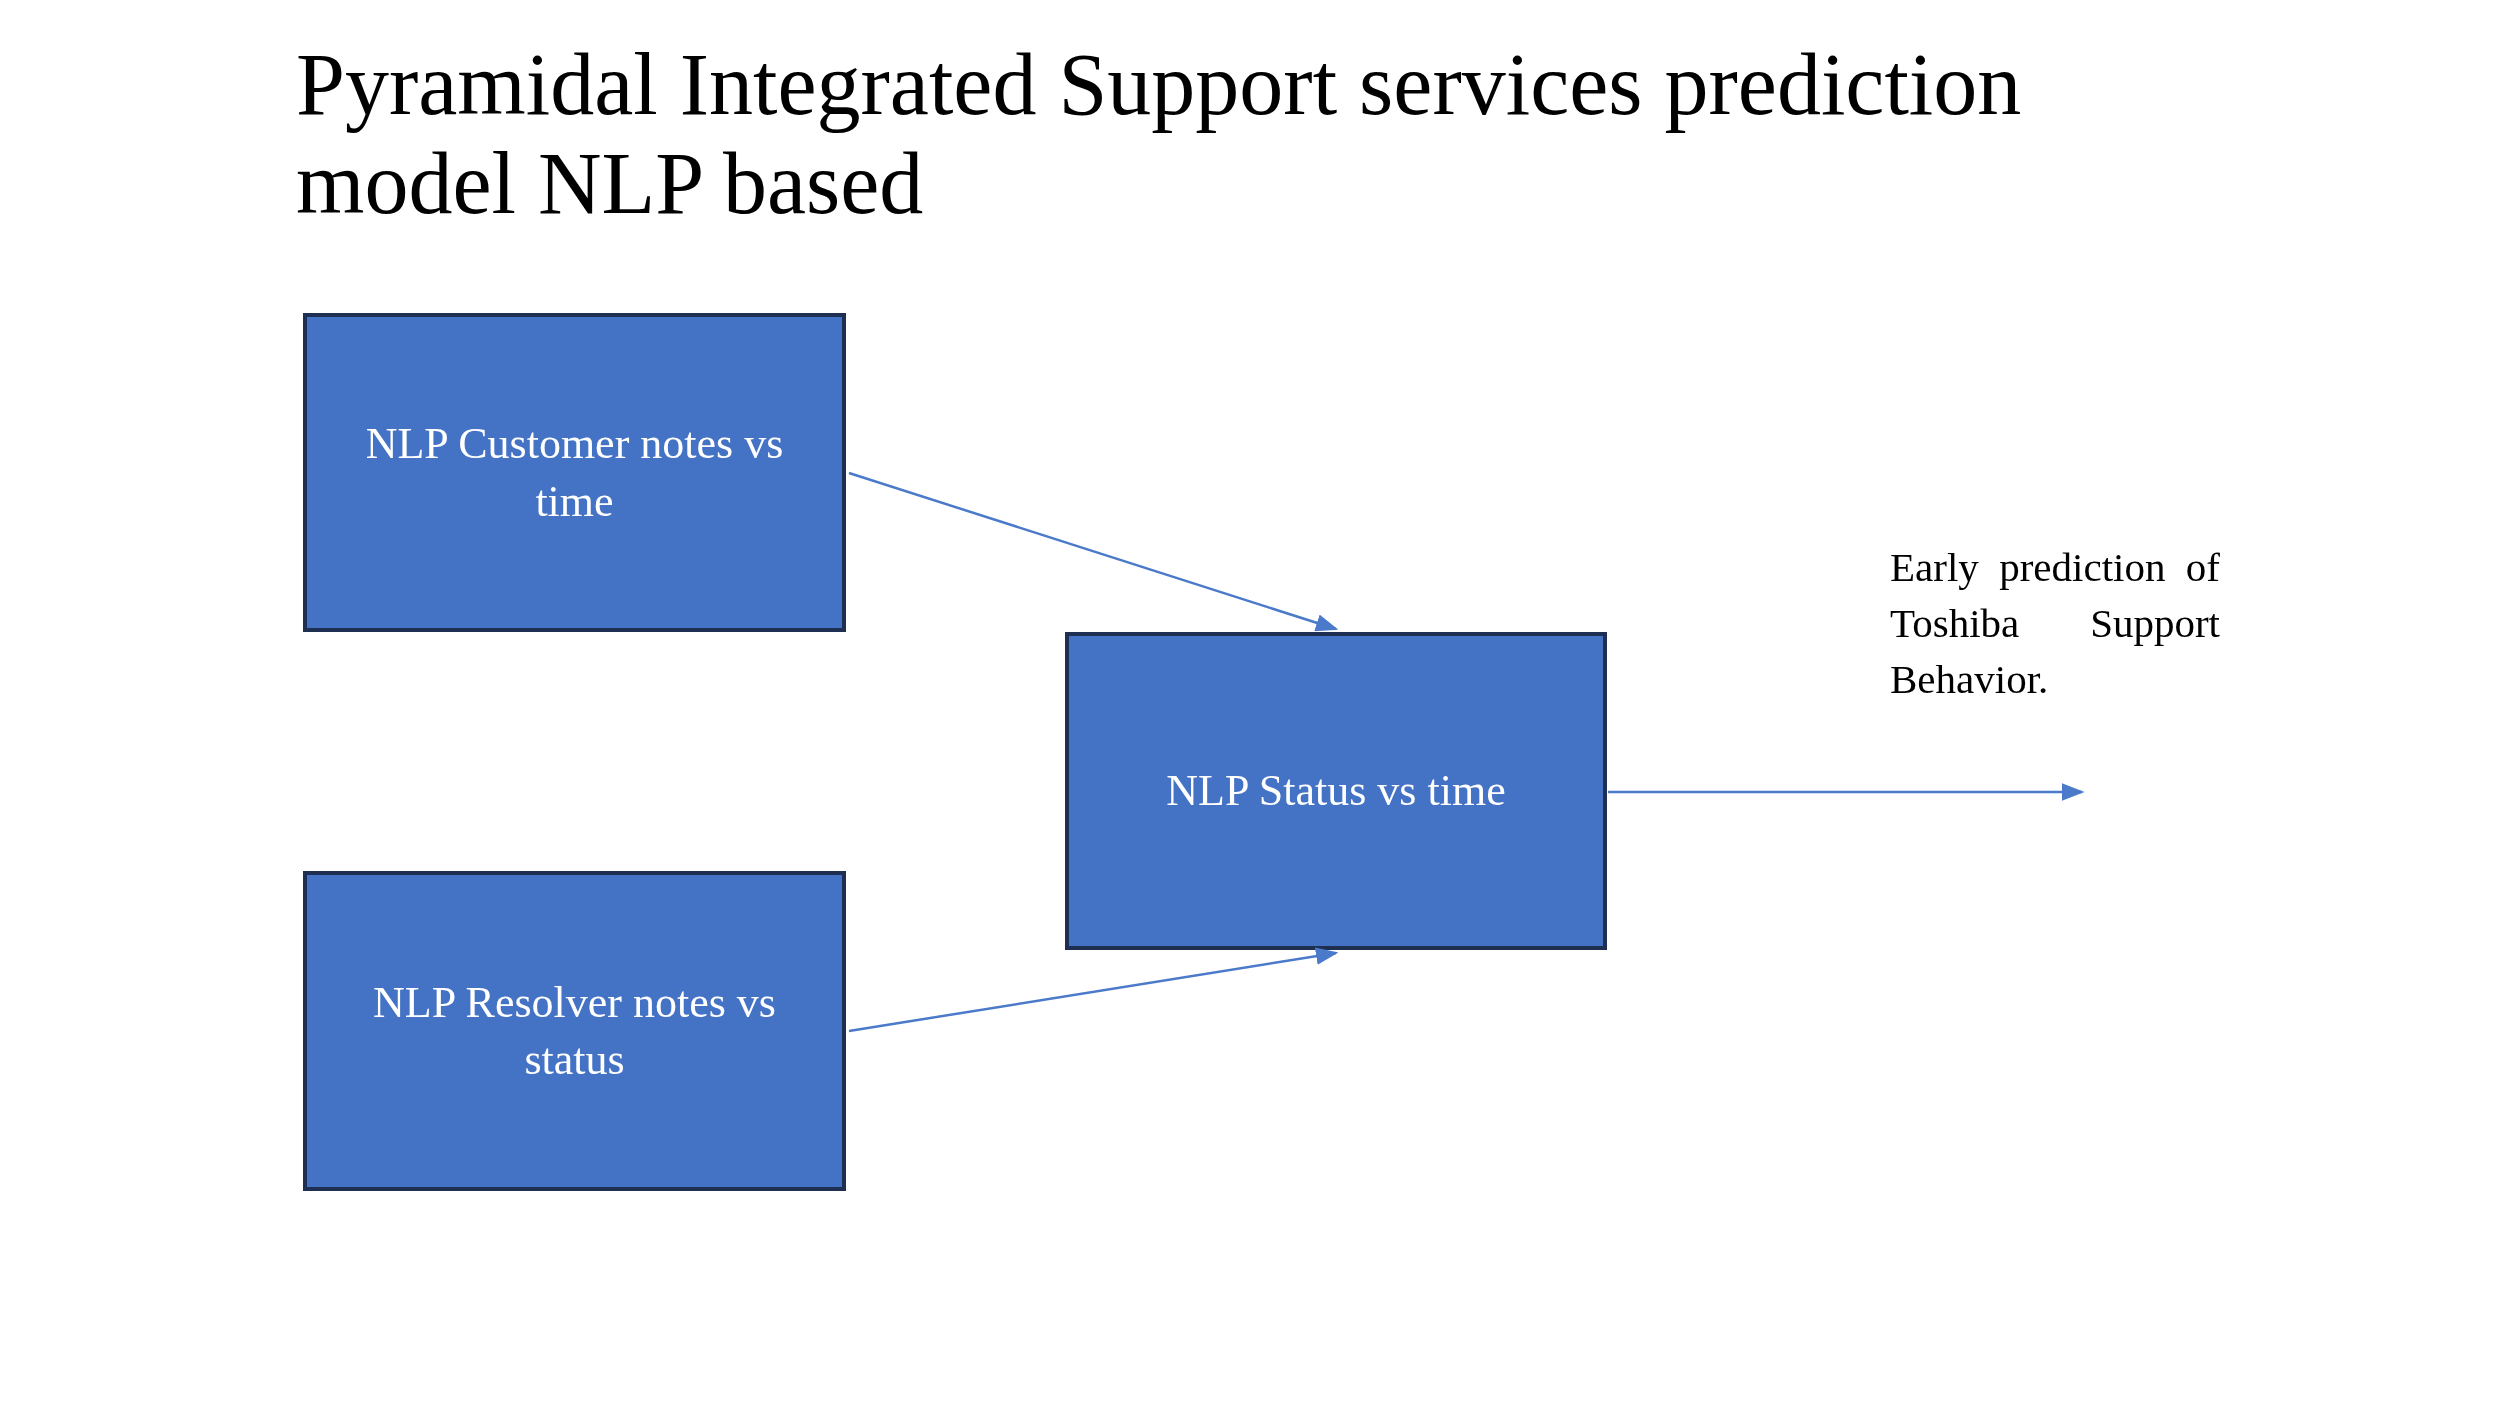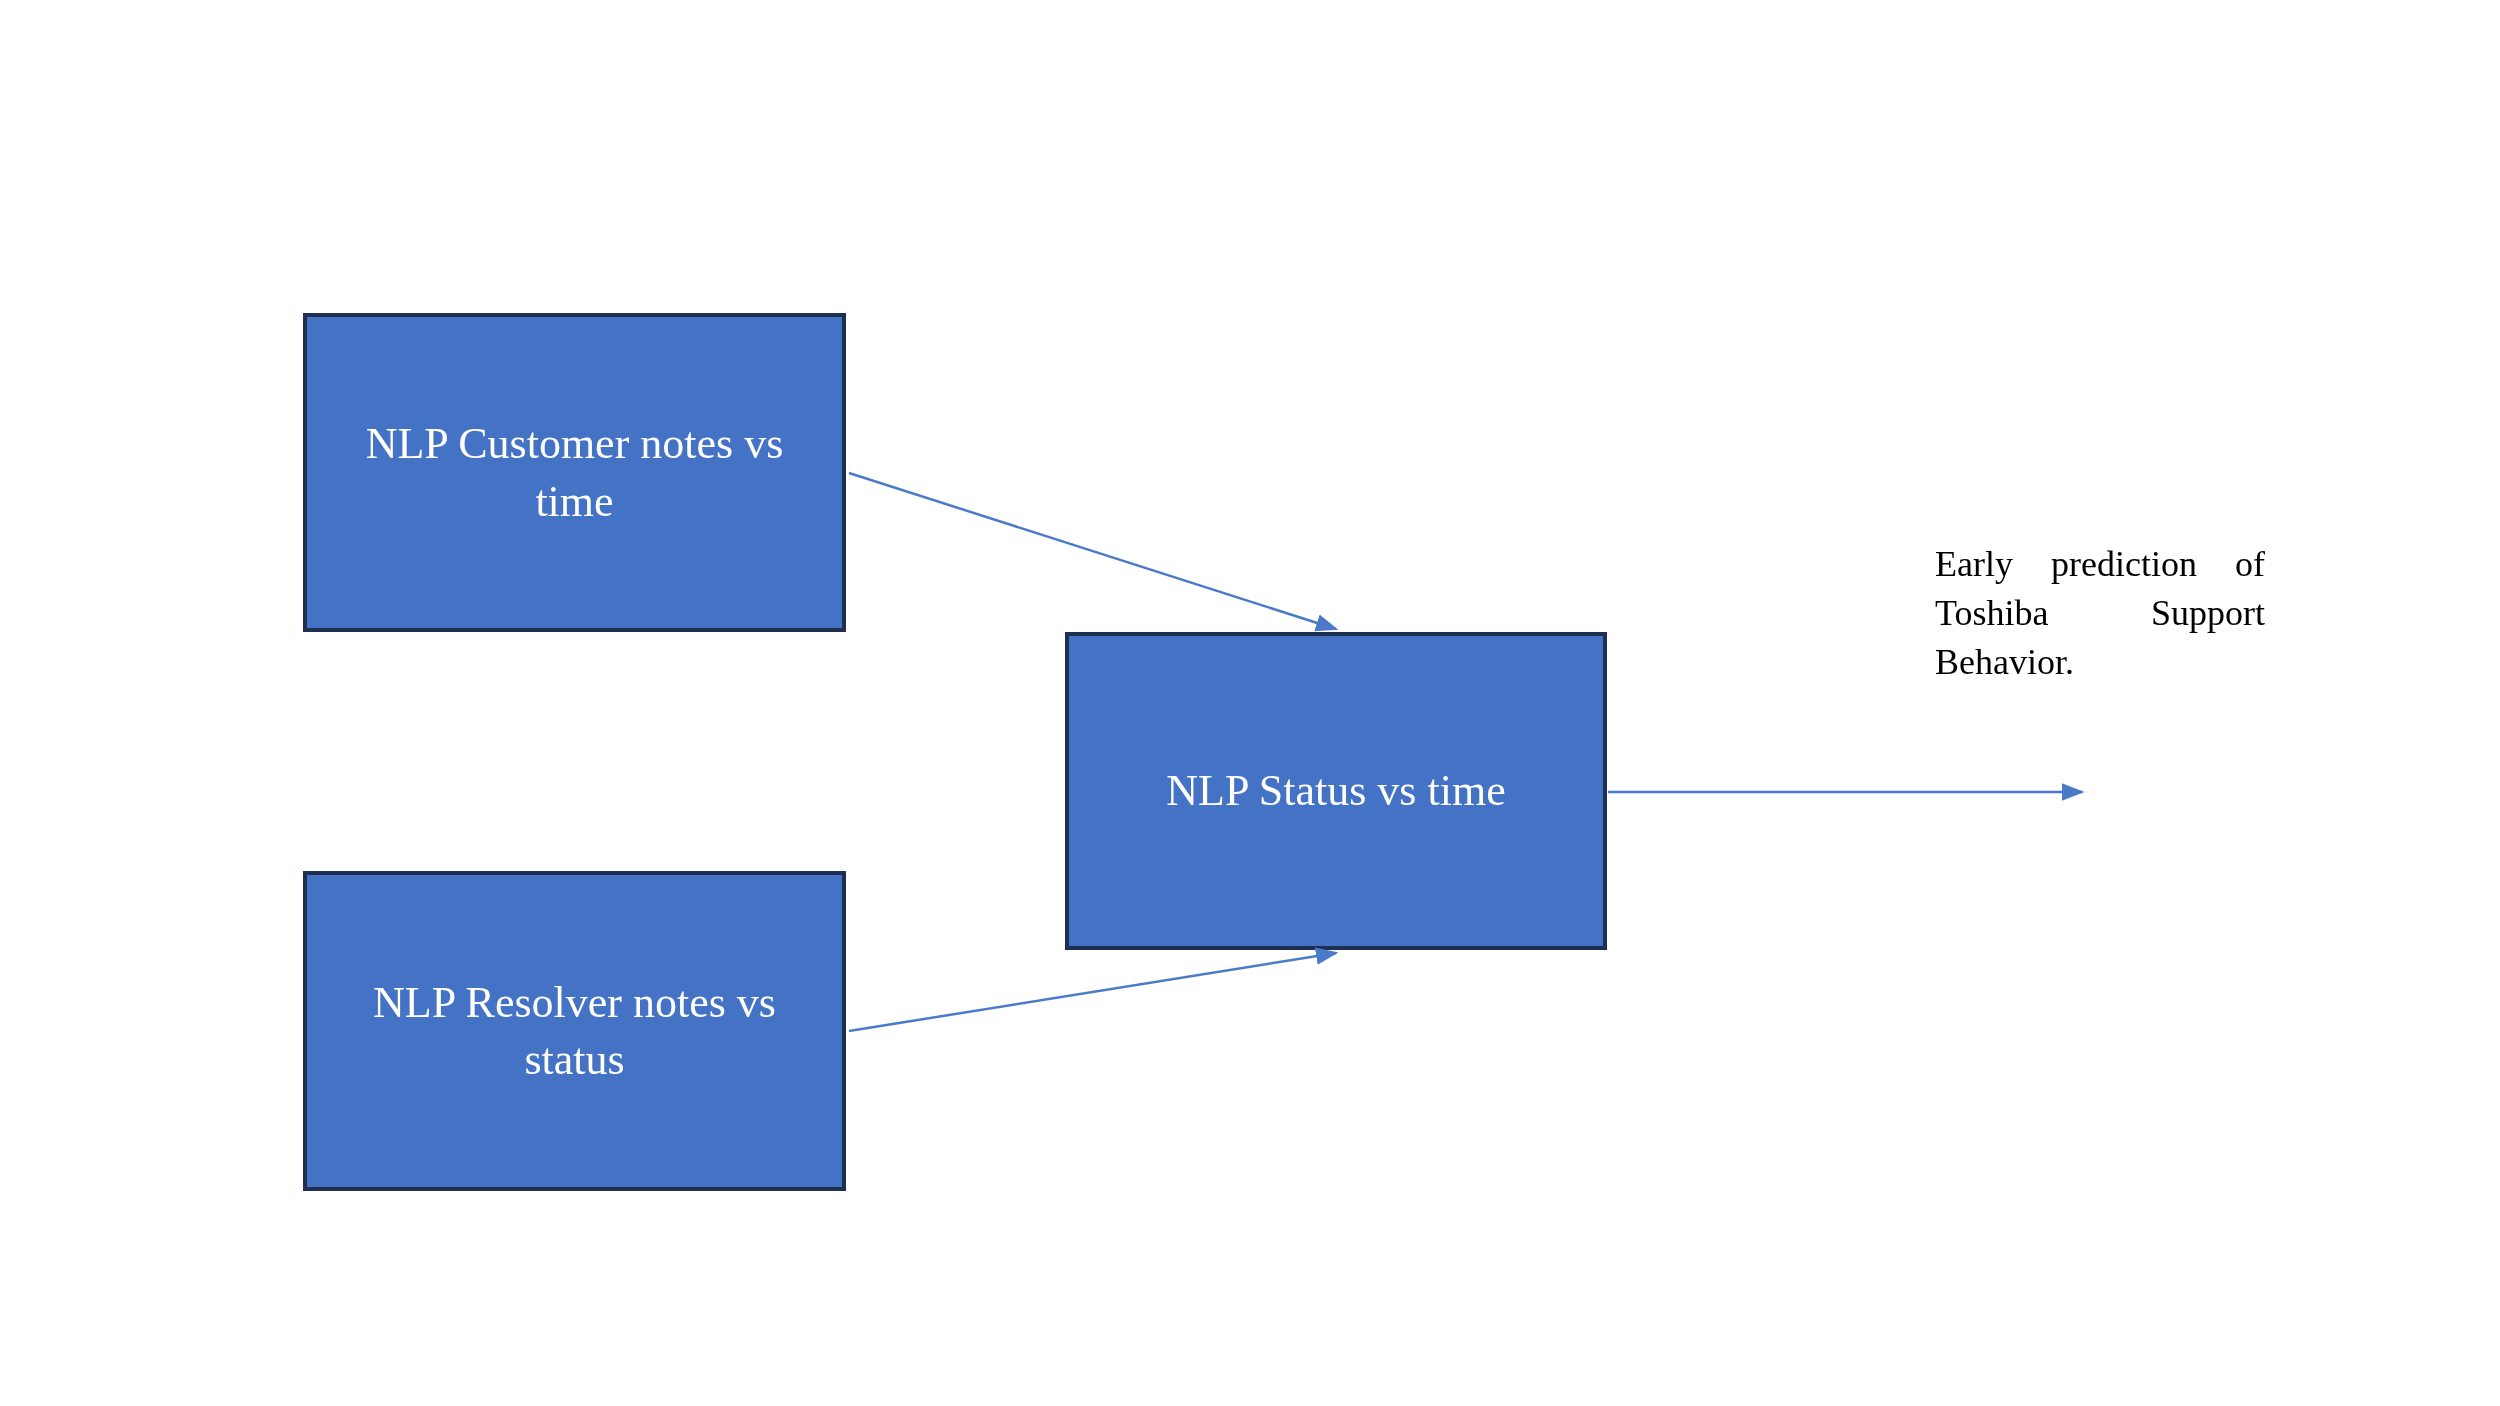--- a/index.html
+++ b/index.html
@@ -45,44 +45,44 @@
     padding: 0 23px;
   }
   .node-customer { left: 303px; top: 313px; width: 543px; height: 319px; }
   .node-resolver { left: 303px; top: 871px; width: 543px; height: 320px; }
   .node-status   { left: 1065px; top: 632px; width: 542px; height: 318px; }
   .annotation {
     position: absolute;
     left: 1890px;
     top: 540px;
     width: 330px;
-    font-size: 36px;
+    font-size: 41px;
     line-height: 1.36;
     color: var(--title-text);
     text-align: justify;
-    margin-left: 45px;
   }
   .connectors {
     position: absolute;
     left: 0; top: 0;
     width: 2500px;
     height: 1406px;
     pointer-events: none;
   }
   .connector {
     stroke: var(--arrow);
     stroke-width: 2.5;
     fill: none;
   }
 </style>
 </head>
 <body>
 
 <div class="slide">
 
+  <h1 class="title">Pyramidal Integrated Support services prediction model NLP based</h1>
 
   <div class="node node-customer">
     <span class="node-label">NLP Customer notes vs time</span>
   </div>
 
   <div class="node node-resolver">
     <span class="node-label">NLP Resolver notes vs status</span>
   </div>
 
   <div class="node node-status">

